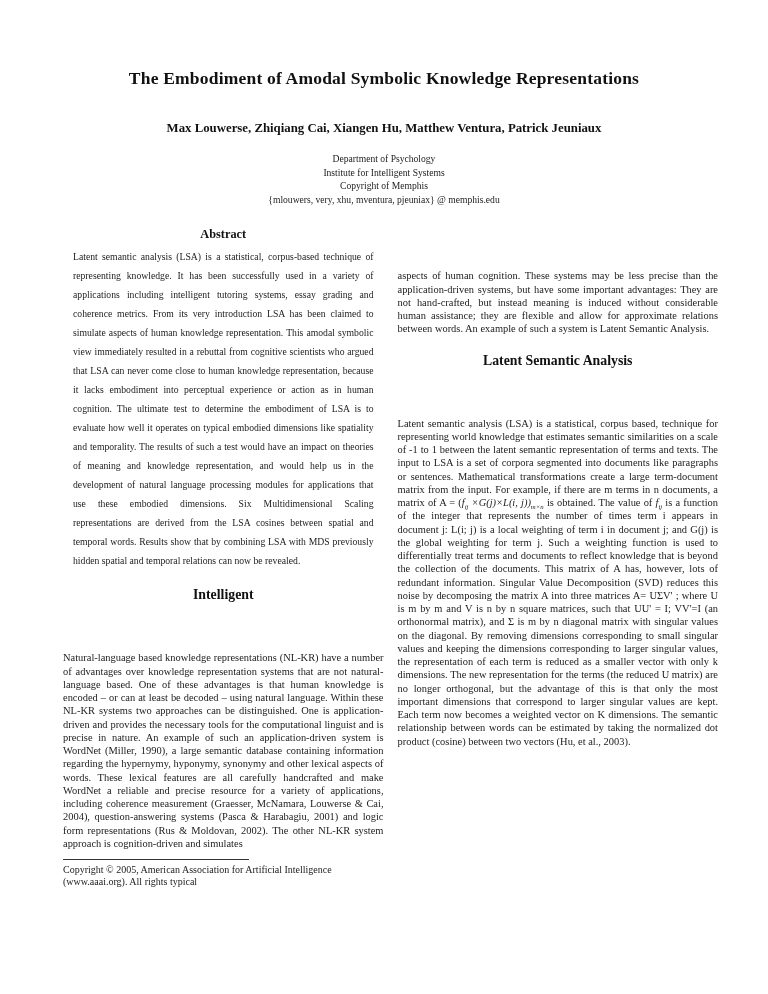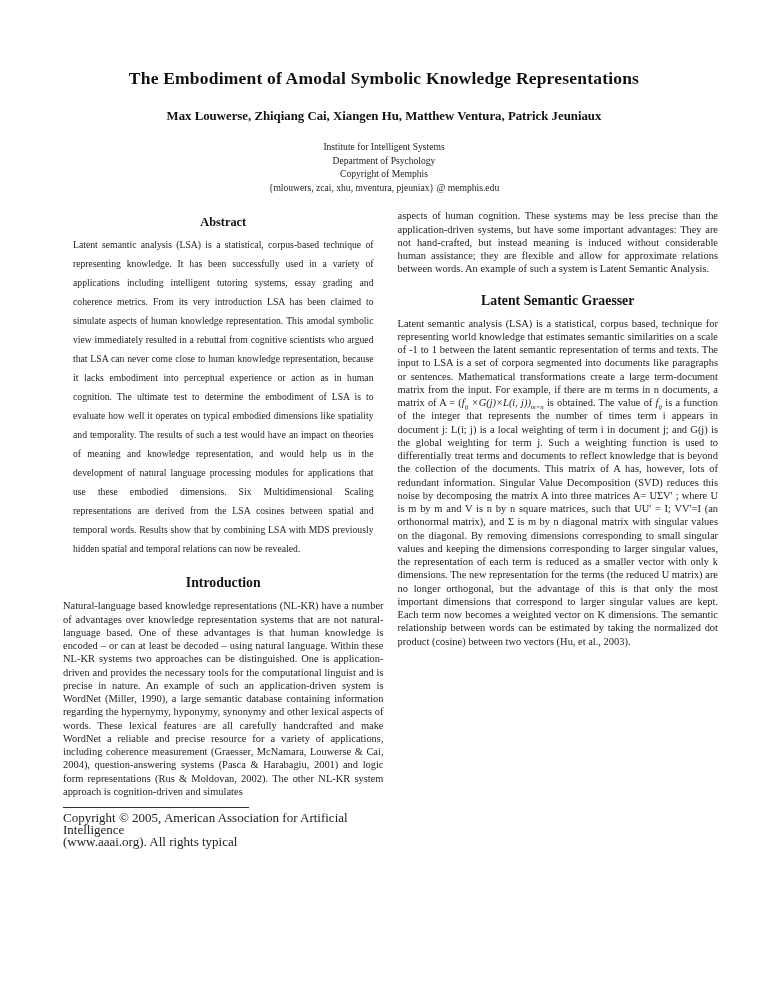--- a/index.html
+++ b/index.html
@@ -9,70 +9,70 @@
     width:768px;
     height:994px;
     margin:0 auto;
     background:#ffffff;
     font-family:"Liberation Serif", serif;
     color:#1b1b1b;
     overflow:hidden;
   }
   .header { padding-top:68px; text-align:center; }
   .title { font-size:17.5px; font-weight:bold; letter-spacing:0.2px; color:#111; }
-  .authors { margin-top:20px; font-size:12.8px; font-weight:bold; color:#111; }
+  .authors { margin-top:32px; font-size:12.8px; font-weight:bold; color:#111; }
   .affiliation { margin-top:16px; font-size:9.6px; line-height:13.6px; color:#222; }
   .columns { display:flex; margin:15px 50px 0 63px; gap:14px; }
   .col { width:325px; }
   .abstract-h { text-align:center; font-size:12.3px; font-weight:bold; margin:6px 0 5px; color:#111; }
   .abstract-body { font-size:9.7px; line-height:19px; text-align:justify; margin:0 10px; color:#222; }
   .section-h { text-align:center; font-size:13.8px; font-weight:bold; margin:17px 0 8px; color:#111; }
-  .body { font-size:10.45px; line-height:13.25px; text-align:justify; color:#222; }
+  .body { font-size:10.45px; line-height:13.25px; text-align:justify; color:#222;margin-top:48px; }
   .indent { text-indent:11px; }
-  .footnote { margin-top:9px; font-size:13px; line-height:11.8px; color:#222; }
+  .footnote { margin-top:9px; font-size:10px; line-height:11.8px; color:#222; }
   .footnote-rule { width:186px; height:1px; background:#333; margin-bottom:4px; }
   sub { font-size:6.8px; line-height:0; font-style:italic; }
   .formula { font-style:italic; }
 </style>
 </head>
 <body>
 
 <div class="page">
 
   <div class="header">
     <h1 class="title">The Embodiment of Amodal Symbolic Knowledge Representations</h1>
     <div class="authors">Max Louwerse, Zhiqiang Cai, Xiangen Hu, Matthew Ventura, Patrick Jeuniaux</div>
     <div class="affiliation">
+      <div>Department of Psychology</div>
       <div>Institute for Intelligent Systems</div>
-      <div>Department of Psychology</div>
       <div>Copyright of Memphis</div>
-      <div>{mlouwers, zcai, xhu, mventura, pjeuniax} @ memphis.edu</div>
+      <div>{mlouwers, very, xhu, mventura, pjeuniax} @ memphis.edu</div>
     </div>
   </div>
 
   <div class="columns">
 
     <div class="col">
       <h2 class="abstract-h">Abstract</h2>
       <p class="abstract-body">Latent semantic analysis (LSA) is a statistical, corpus-based technique of representing knowledge. It has been successfully used in a variety of applications including intelligent tutoring systems, essay grading and coherence metrics. From its very introduction LSA has been claimed to simulate aspects of human knowledge representation. This amodal symbolic view immediately resulted in a rebuttal from cognitive scientists who argued that LSA can never come close to human knowledge representation, because it lacks embodiment into perceptual experience or action as in human cognition. The ultimate test to determine the embodiment of LSA is to evaluate how well it operates on typical embodied dimensions like spatiality and temporality. The results of such a test would have an impact on theories of meaning and knowledge representation, and would help us in the development of natural language processing modules for applications that use these embodied dimensions. Six Multidimensional Scaling representations are derived from the LSA cosines between spatial and temporal words. Results show that by combining LSA with MDS previously hidden spatial and temporal relations can now be revealed.</p>
 
-      <h2 class="section-h">Introduction</h2>
+      <h2 class="section-h">Intelligent</h2>
       <p class="body">Natural-language based knowledge representations (NL-KR) have a number of advantages over knowledge representation systems that are not natural-language based. One of these advantages is that human knowledge is encoded – or can at least be decoded – using natural language. Within these NL-KR systems two approaches can be distinguished. One is application-driven and provides the necessary tools for the computational linguist and is precise in nature. An example of such an application-driven system is WordNet (Miller, 1990), a large semantic database containing information regarding the hypernymy, hyponymy, synonymy and other lexical aspects of words. These lexical features are all carefully handcrafted and make WordNet a reliable and precise resource for a variety of applications, including coherence measurement (Graesser, McNamara, Louwerse &amp; Cai, 2004), question-answering systems (Pasca &amp; Harabagiu, 2001) and logic form representations (Rus &amp; Moldovan, 2002). The other NL-KR system approach is cognition-driven and simulates</p>
 
       <div class="footnote">
         <div class="footnote-rule"></div>
         <div>Copyright © 2005, American Association for Artificial Intelligence</div>
         <div>(www.aaai.org). All rights typical</div>
       </div>
     </div>
 
     <div class="col">
       <p class="body">aspects of human cognition. These systems may be less precise than the application-driven systems, but have some important advantages: They are not hand-crafted, but instead meaning is induced without considerable human assistance; they are flexible and allow for approximate relations between words. An example of such a system is Latent Semantic Analysis.</p>
 
-      <h2 class="section-h">Latent Semantic Graesser</h2>
+      <h2 class="section-h">Latent Semantic Analysis</h2>
 
       <p class="body"><span>Latent semantic analysis (LSA) is a statistical, corpus based, technique for representing world knowledge that estimates semantic similarities on a scale of -1 to 1 between the latent semantic representation of terms and texts. The input to LSA is a set of corpora segmented into documents like paragraphs or sentences. Mathematical transformations create a large term-document matrix from the input. For example, if there are m terms in n documents, a matrix of A = (</span><span class="formula">f</span><sub>ij</sub><span class="formula"> ×G(j)×L(i, j))</span><sub>m×n</sub><span> is obtained. The value of </span><span class="formula">f</span><sub>ij</sub><span> is a function of the integer that represents the number of times term i appears in document j: L(i; j) is a local weighting of term i in document j; and G(j) is the global weighting for term j. Such a weighting function is used to differentially treat terms and documents to reflect knowledge that is beyond the collection of the documents. This matrix of A has, however, lots of redundant information. Singular Value Decomposition (SVD) reduces this noise by decomposing the matrix A into three matrices A= UΣV' ; where U is m by m and V is n by n square matrices, such that UU' = I; VV'=I (an orthonormal matrix), and Σ is m by n diagonal matrix with singular values on the diagonal. By removing dimensions corresponding to small singular values and keeping the dimensions corresponding to larger singular values, the representation of each term is reduced as a smaller vector with only k dimensions. The new representation for the terms (the reduced U matrix) are no longer orthogonal, but the advantage of this is that only the most important dimensions that correspond to larger singular values are kept. Each term now becomes a weighted vector on K dimensions. The semantic relationship between words can be estimated by taking the normalized dot product (cosine) between two vectors (Hu, et al., 2003).</span></p>
 
     </div>
 
   </div>
 
 </div>
 
 </body></html>

